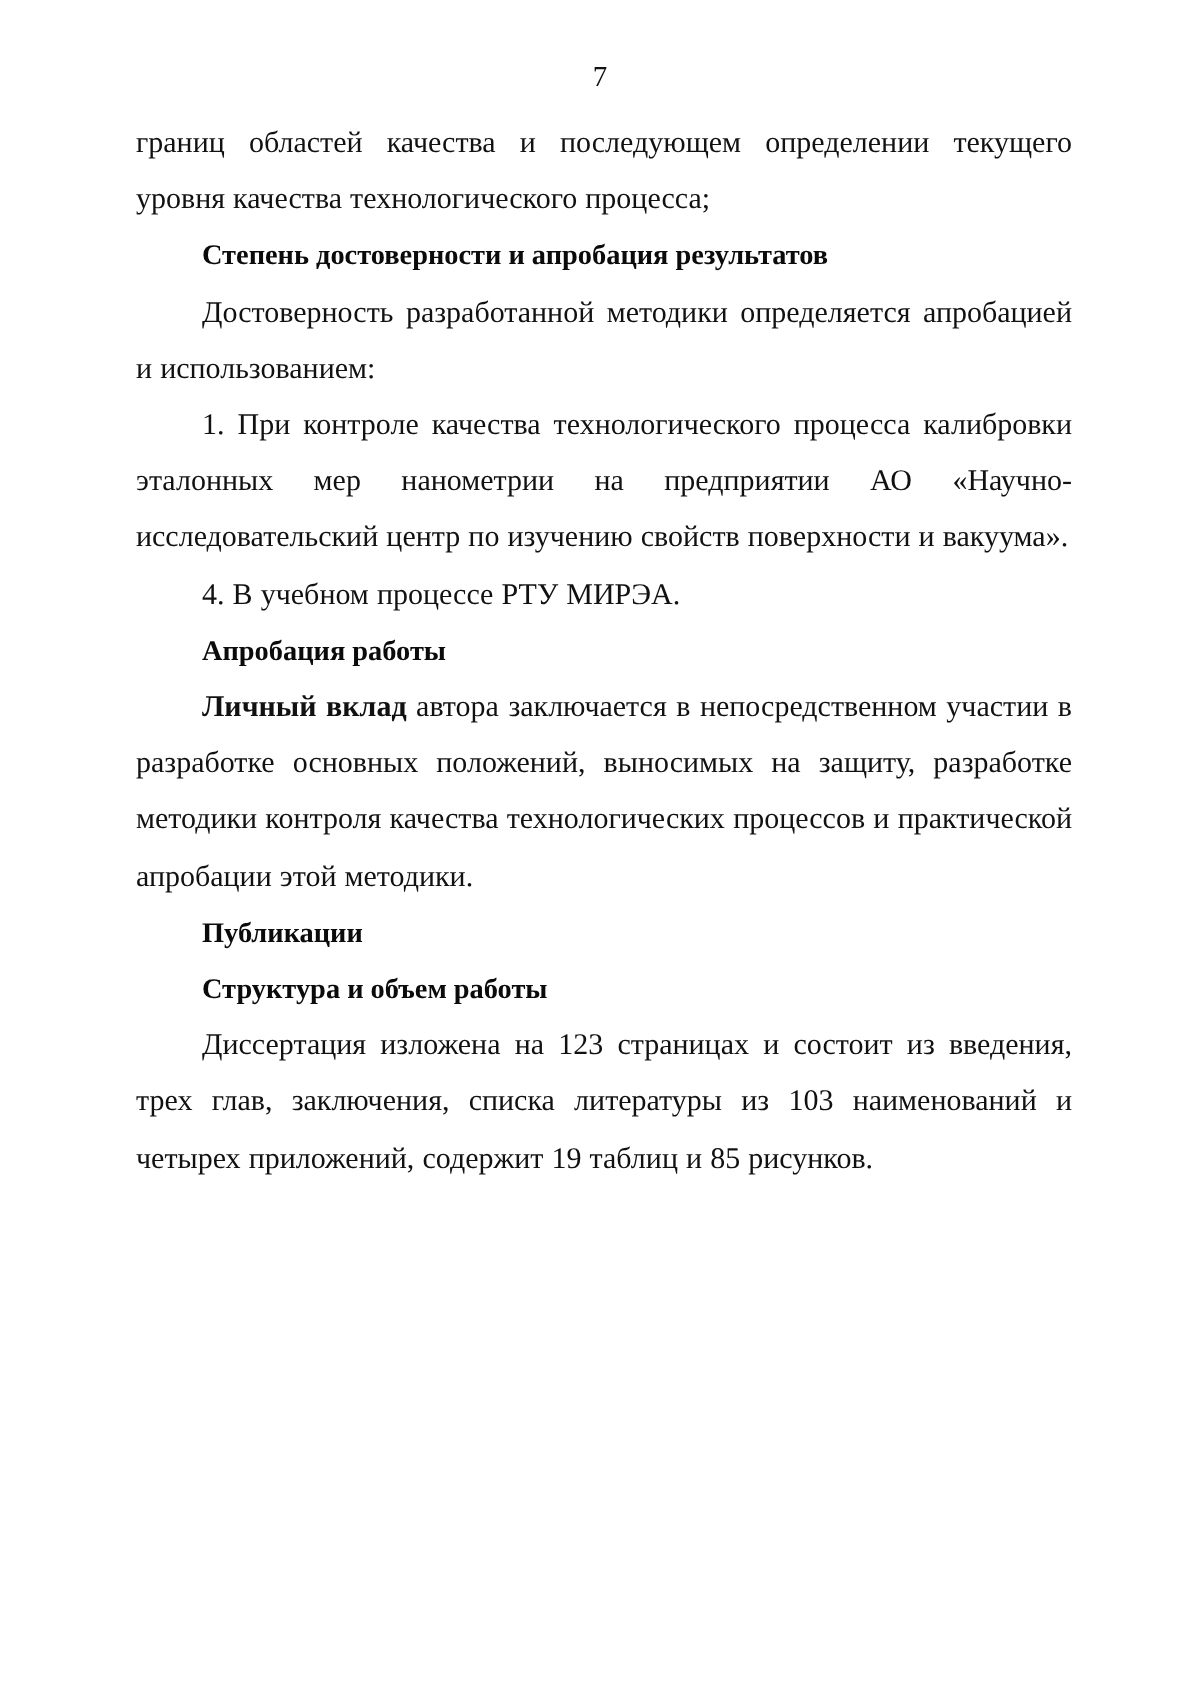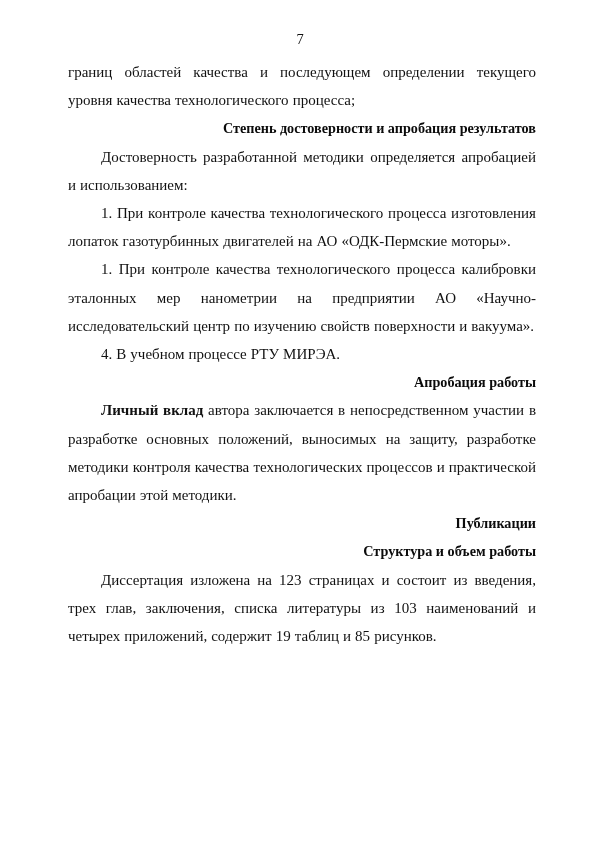--- a/index.html
+++ b/index.html
@@ -51,21 +51,21 @@
   }
   p.para.no-indent {
     text-indent: 0;
   }
   p.heading {
     margin: 0;
     font-size: 14.2px;
     line-height: 28.2px;
     font-weight: bold;
     text-indent: 33px;
-    text-align: right;
+    text-align: left;
     color: #0b0b0b;
   }
   p.para.last-line-left {
     text-align-last: left;
   }
   .lead-bold {
     font-weight: bold;
   }
 </style>
 </head>
@@ -77,21 +77,20 @@
 
   <div class="body-area">
 
     <p class="para no-indent last-line-left">границ областей качества и последующем определении текущего уровня качества технологического процесса;</p>
 
 
     <p class="heading">Степень достоверности и апробация результатов</p>
 
     <p class="para last-line-left">Достоверность разработанной методики определяется апробацией и использованием:</p>
 
-    <p class="para last-line-left">1. При контроле качества технологического процесса изготовления лопаток газотурбинных двигателей на АО «ОДК-Пермские моторы».</p>
 
     <p class="para last-line-left">1. При контроле качества технологического процесса калибровки эталонных мер нанометрии на предприятии АО «Научно-исследовательский центр по изучению свойств поверхности и вакуума».</p>
 
     <p class="para last-line-left">4. В учебном процессе РТУ МИРЭА.</p>
 
     <p class="heading">Апробация работы</p>
 
 
     <p class="para last-line-left"><span class="lead-bold">Личный вклад</span><span> автора заключается в непосредственном участии в разработке основных положений, выносимых на защиту, разработке методики контроля качества технологических процессов и практической апробации этой методики.</span></p>
 

